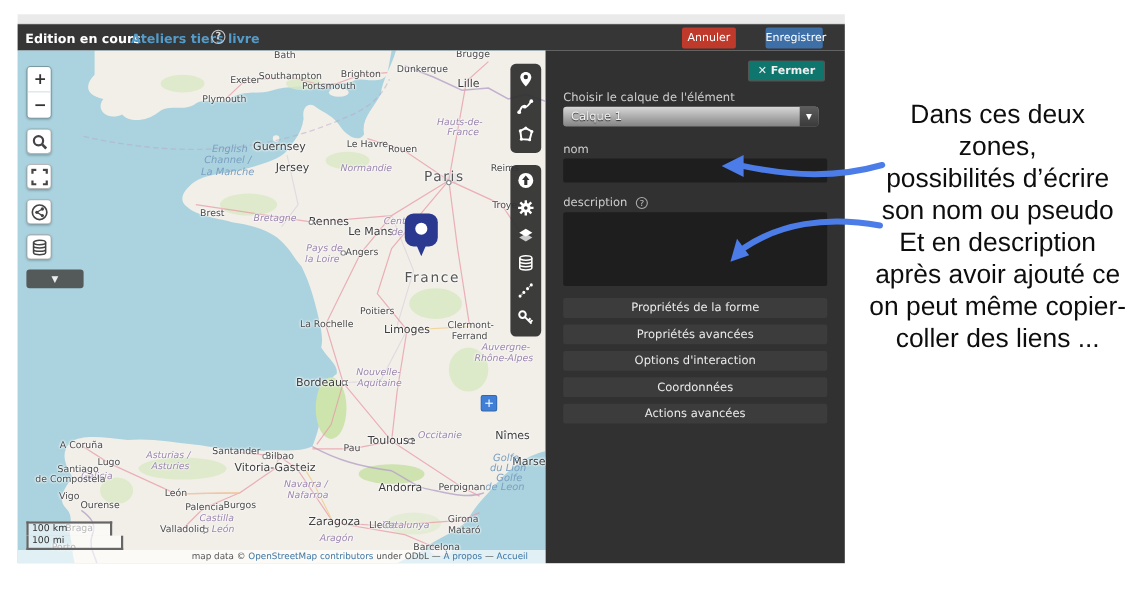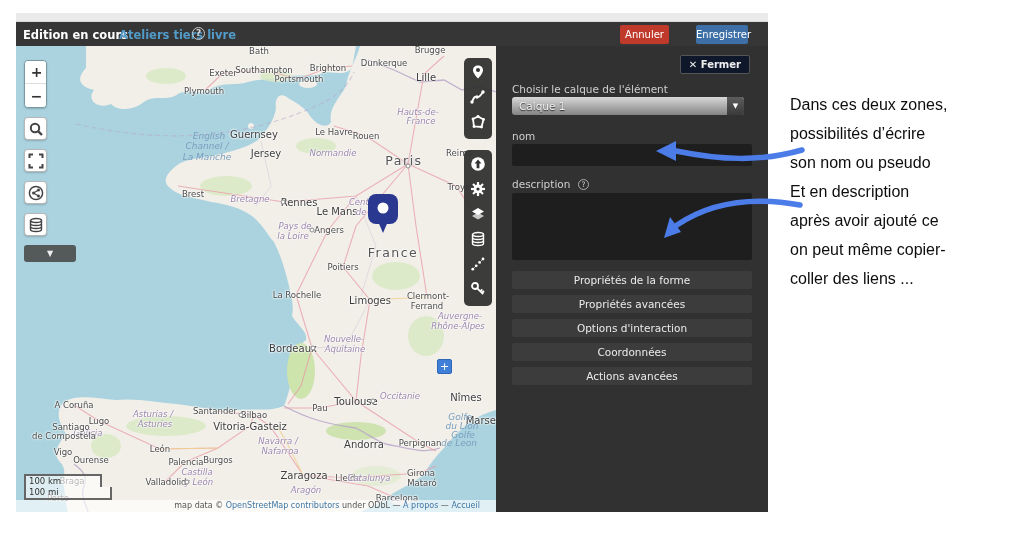--- a/index.html
+++ b/index.html
@@ -76,21 +76,21 @@
   #scale .mi { width:88px; border-top:none; }
   #attribution { position:absolute; left:0; bottom:0; width:480px; height:12px;
                  background:rgba(255,255,255,.65); z-index:7; font-size:8px;
                  color:#555; text-align:right; padding:1px 16px 0 0; white-space:nowrap; }
   #attribution .lnk { color:#3f76a4; cursor:pointer; }
 
   
   #panel { position:absolute; left:480px; top:33px; width:272px; height:466px;
            background:#313131; color:#cfcfcf; }
   #btn-fermer { position:absolute; right:18px; top:9px; height:19px; padding:0 8px;
-                background:#0f172a; border:1px solid #555; border-radius:2px;
+                background:#0f766e; border:1px solid #555; border-radius:2px;
                 color:#eee; font-size:10px; font-weight:bold; cursor:pointer;
                 font-family:"DejaVu Sans",sans-serif; }
   .panel-label { position:absolute; left:16px; font-size:10.5px; color:#cfcfcf; }
   #layer-select { position:absolute; left:16px; top:51px; width:232px; height:18px;
                   border-radius:3px; background:linear-gradient(#d8d8d8,#838383);
                   cursor:pointer; }
   #layer-select .val { position:absolute; left:7px; top:3px; font-size:10.5px;
                        color:#f0f0f0; text-shadow:0 1px 1px rgba(0,0,0,.75); }
   #layer-select .arrow { position:absolute; right:0; top:0; width:17px; height:18px;
                          background:linear-gradient(#5d5d5d,#3a3a3a);
@@ -105,22 +105,22 @@
   #desc-input { position:absolute; left:16px; top:147px; width:240px; height:67px;
                 background:#1e1e1e; border:none; border-radius:2px; color:#ddd;
                 padding:4px 6px; font-size:11px; resize:none;
                 font-family:"DejaVu Sans",sans-serif; }
   .panel-btn { position:absolute; left:16px; width:240px; height:18px;
                background:#3c3c3c; border:none; border-radius:2px; color:#ebebeb;
                font-size:10.5px; cursor:pointer; font-family:"DejaVu Sans",sans-serif; }
 
   
   #annotation { position:absolute; left:790px; top:90px; width:234px;
-                font-family:"Liberation Sans",sans-serif; font-size:16px;
-                line-height:29px; color:#0d0d0d; }
+                font-family:"Liberation Sans",sans-serif; font-size:24px;
+                line-height:29px; color:#0d0d0d;text-align:center; }
   #arrows { position:absolute; left:650px; top:120px; width:170px; height:140px;
             z-index:50; pointer-events:none; }
 </style>
 </head>
 <body>
 
 <div id="app">
   <div id="tab-strip"></div>
 
   <div id="topbar">
@@ -220,21 +220,21 @@
         <span class="map-label city" style="left: 177px; top: 148px;">Brest</span>
         <span class="map-label region" style="left: 234px; top: 153px;">Bretagne</span>
         <span class="map-label city-md" style="left: 283px; top: 156px;">Rennes</span>
         <span class="map-label city-md" style="left: 321px; top: 165px;">Le Mans</span>
         <span class="map-label city" style="left: 313px; top: 184px;">Angers</span>
         <span class="map-label region" style="left: 279px; top: 180px;">Pays de</span>
         <span class="map-label region" style="left: 277px; top: 190px;">la Loire</span>
         <span class="map-label region" style="left: 355px; top: 156px;">Centre-Val</span>
         <span class="map-label region" style="left: 357px; top: 166px;">de Loire</span>
         <span class="map-label city-lg" style="left: 377px; top: 206px;">France</span>
-        <span class="map-label city" style="left: 327px; top: 221px;">Poitiers</span>
+        <span class="map-label city" style="left: 327px; top: 237px;">Poitiers</span>
         <span class="map-label city" style="left: 281px; top: 249px;">La Rochelle</span>
         <span class="map-label city-md" style="left: 354px; top: 254px;">Limoges</span>
         <span class="map-label city" style="left: 412px; top: 250px;">Clermont-</span>
         <span class="map-label city" style="left: 411px; top: 260px;">Ferrand</span>
         <span class="map-label region" style="left: 444px; top: 270px;">Auvergne-</span>
         <span class="map-label region" style="left: 442px; top: 280px;">Rhône-Alpes</span>
         <span class="map-label region" style="left: 328px; top: 293px;">Nouvelle-</span>
         <span class="map-label region" style="left: 329px; top: 303px;">Aquitaine</span>
         <span class="map-label city-md" style="left: 277px; top: 302px;">Bordeaux</span>
         <span class="map-label region" style="left: 384px; top: 350px;">Occitanie</span>

